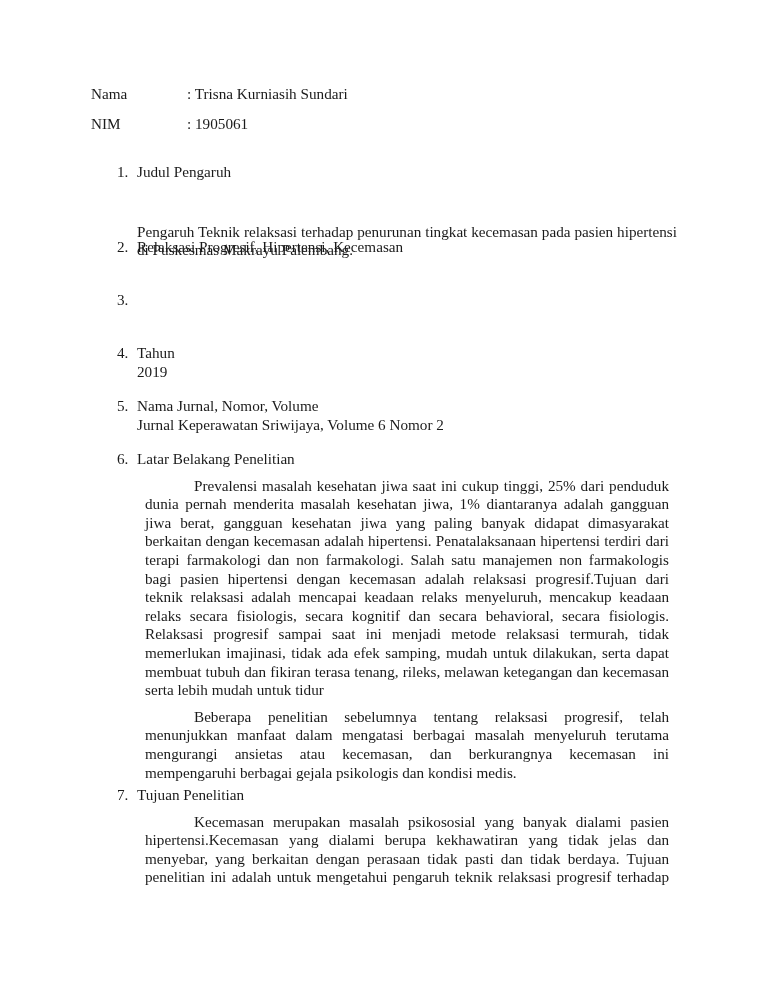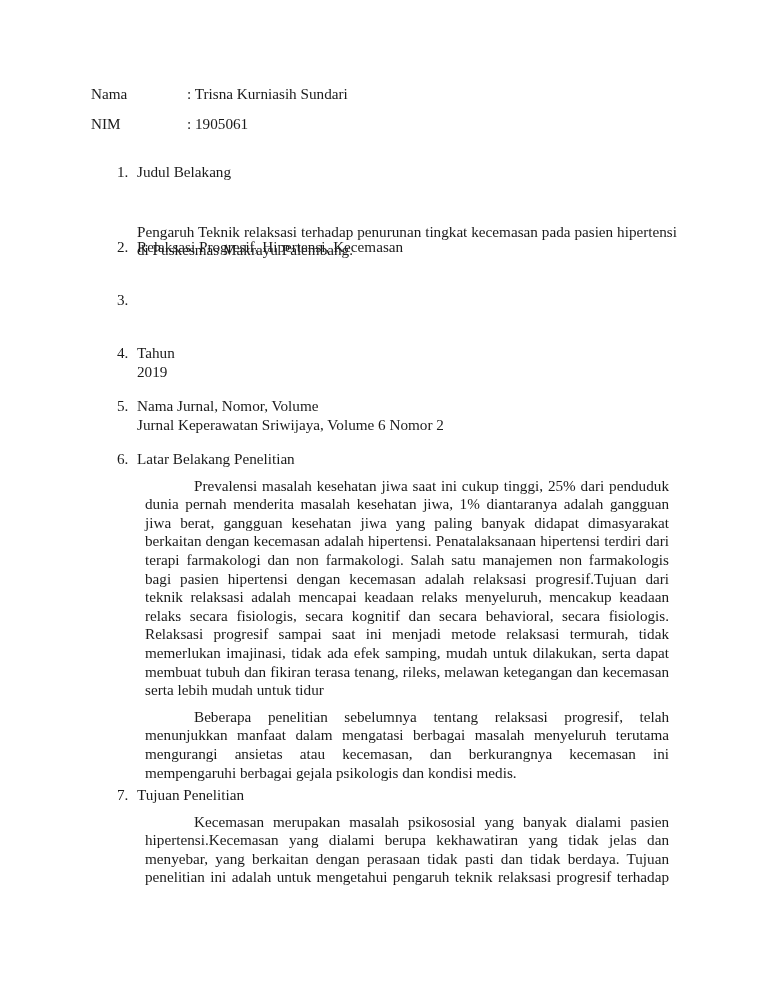--- a/index.html
+++ b/index.html
@@ -82,21 +82,21 @@
     <span class="id-value">: Trisna Kurniasih Sundari</span>
   </div>
   <div class="id-row" style="top:114px;">
     <span class="id-label">NIM</span>
     <span class="id-value">: 1905061</span>
   </div>
 
   <div class="section" style="top:163px;">
     <span class="section-num">1.</span>
     <div class="section-body">
-      <span class="section-title">Judul Belakang</span>
+      <span class="section-title">Judul Pengaruh</span>
       <span class="section-content justify" style="text-align-last:left;margin-top:41px;">Pengaruh Teknik relaksasi terhadap penurunan tingkat kecemasan pada pasien hipertensi di Puskesmas Makrayu Palembang.</span>
     </div>
   </div>
 
   <div class="section" style="top:238px;">
     <span class="section-num">2.</span>
     <div class="section-body">
       <span class="section-content">Relaksasi Progresif, Hipertensi, Kecemasan</span>
     </div>
   </div>

